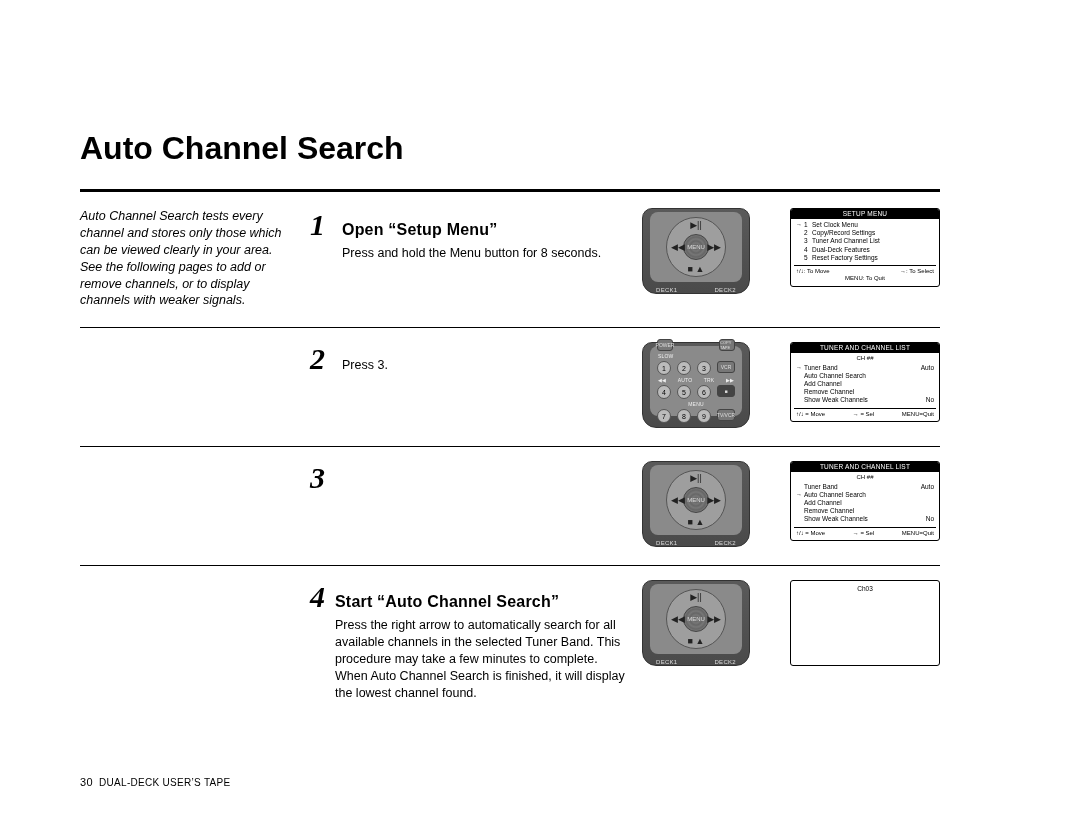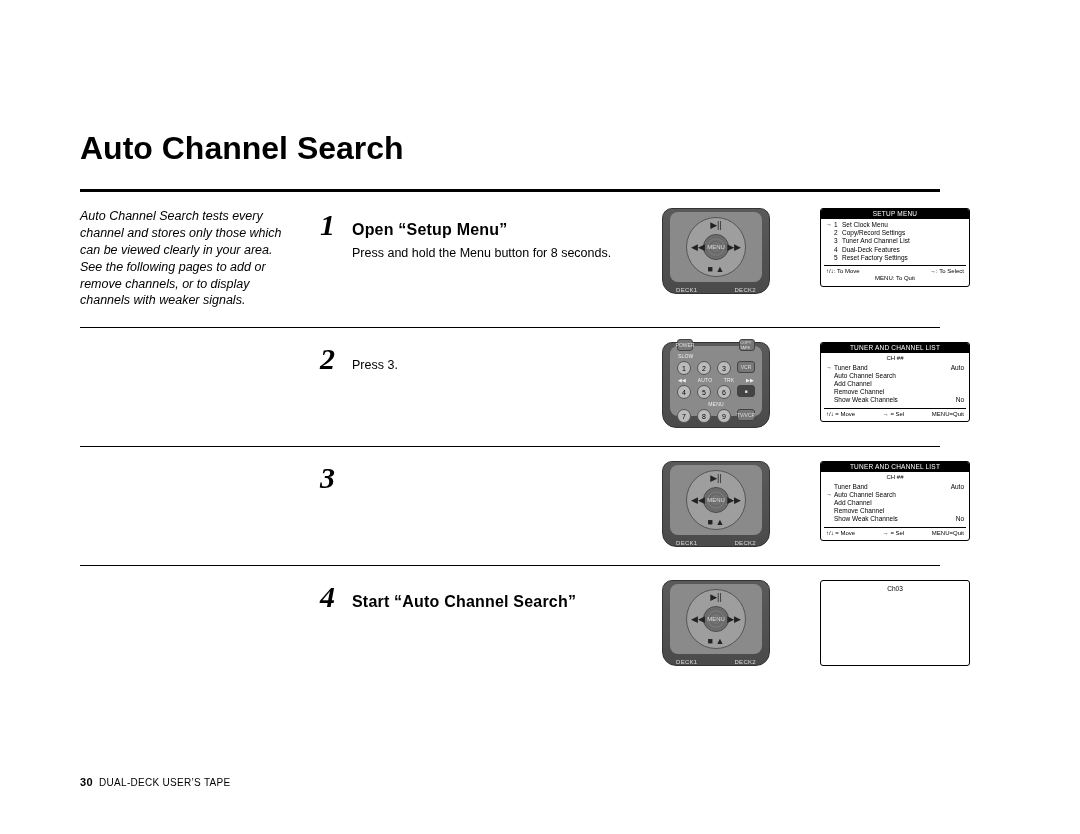--- a/index.html
+++ b/index.html
@@ -21,21 +21,21 @@
     font-size: 32px;
     font-weight: bold;
     margin-bottom: 22px;
     font-family: Arial, Helvetica, sans-serif;
   }
   .hr-thick { border: none; border-top: 3px solid #000; margin: 0 0 10px 0; }
   .hr-thin { border: none; border-top: 1.5px solid #000; margin: 10px 0 8px 0; }
   .row {
     display: grid;
     grid-template-columns: 230px 320px 130px 180px;
-    column-gap: 10px;
+    column-gap: 0;
     align-items: flex-start;
     padding: 6px 0 8px 0;
   }
   .intro {
     font-style: italic;
     font-size: 12.5px;
     line-height: 1.35;
     padding-right: 20px;
   }
   .step-head {
@@ -142,21 +142,21 @@
   .osd-blank { height:86px; display:block; position:relative;}
   .osd-blank .ch { position:absolute; top:4px; left:0; right:0; text-align:center; font-size:6.5px;}
 
   .footer {
     position:absolute;
     left:80px;
     bottom:46px;
     font-size:10px;
     letter-spacing:0.3px;
   }
-  .footer .pg { font-size:11px;font-weight:bold; }
+  .footer .pg { font-size:11px; }
   .footer .gt { font-variant: small-caps; }
 </style>
 </head>
 <body>
 
 <div class="page">
   <h1 class="title">Auto Channel Search</h1>
   <hr class="hr-thick">
 
   <div class="row">
@@ -367,20 +367,21 @@
   </div>
   <hr class="hr-thin">
 
   <div class="row">
     <div></div>
     <div class="step-col">
       <div class="step-head">
         <div class="step-num">4</div>
         <div>
           <div class="step-title">Start “Auto Channel Search”</div>
+          <div class="step-desc">Press the right arrow to automatically search for all available channels in the selected Tuner Band. This procedure may take a few minutes to complete. When Auto Channel Search is finished, it will display the lowest channel found.</div>
         </div>
       </div>
     </div>
     <div class="remote">
       <div class="remote-body"></div>
       <div class="remote-face">
         <div class="dpad">
           <div class="arrow up">▶||</div>
           <div class="arrow down">■ ▲</div>
           <div class="arrow left">◀◀</div>

